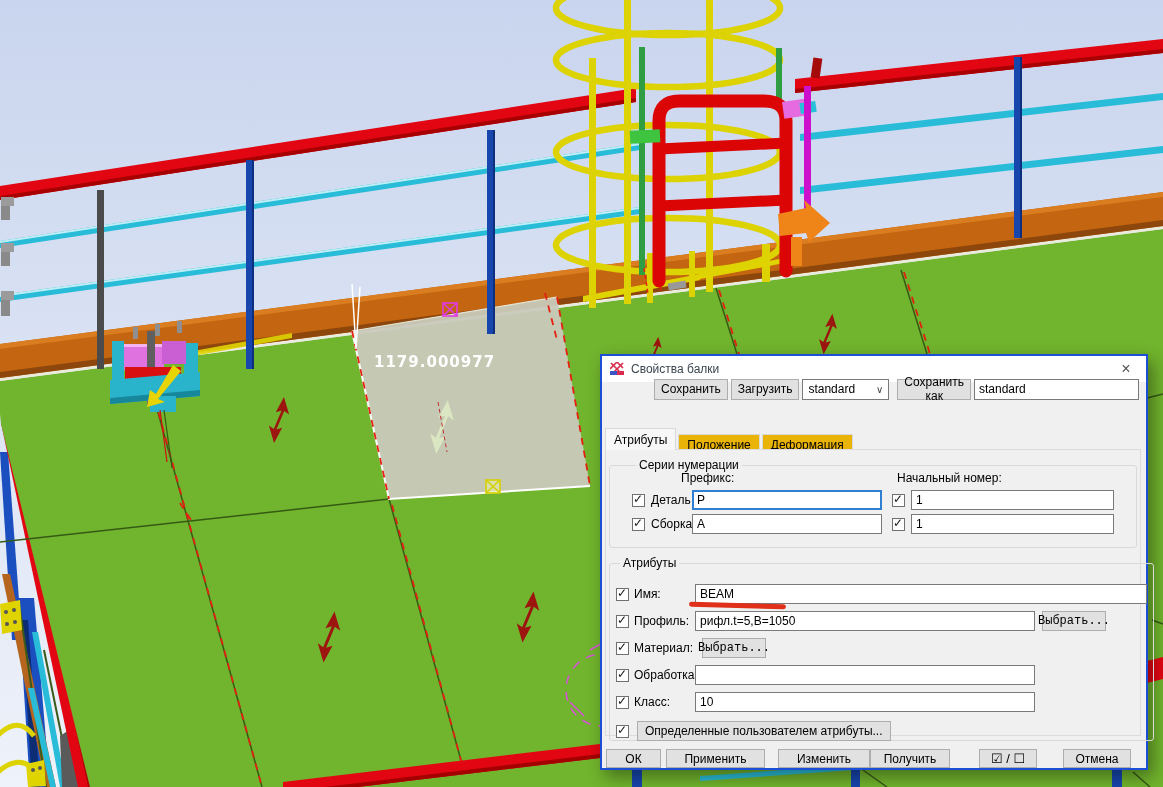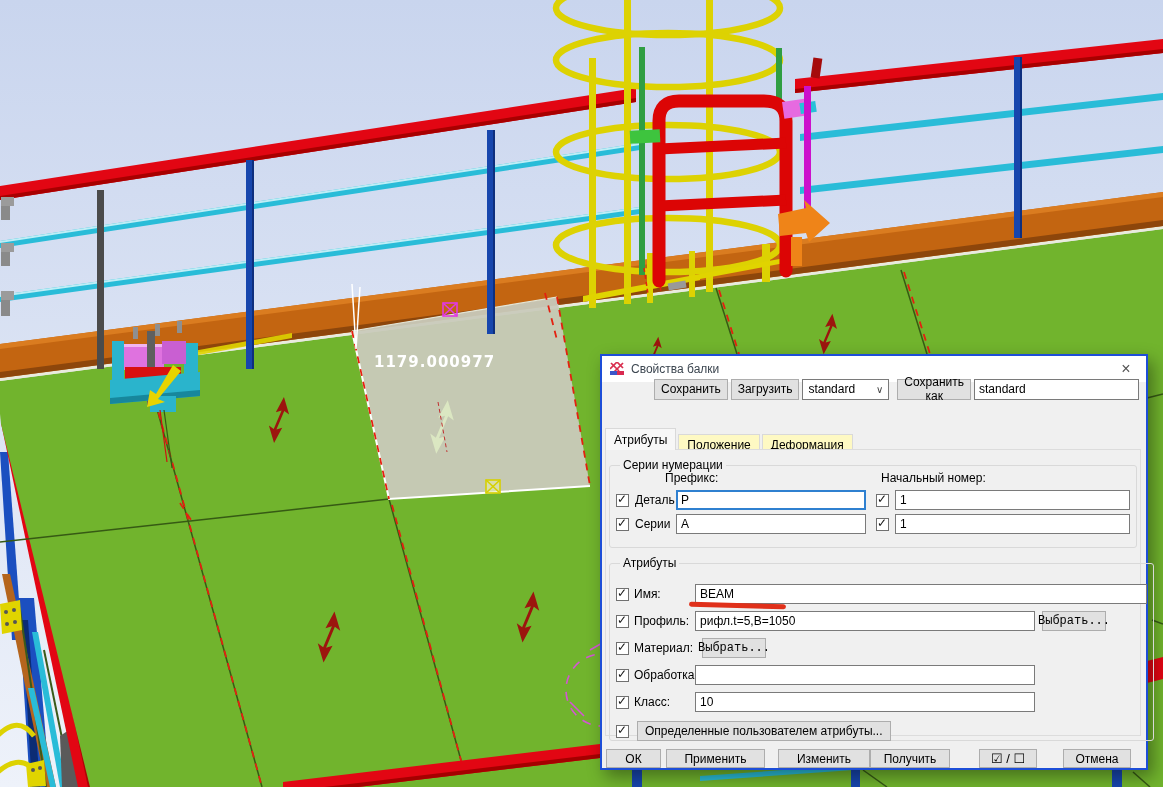--- a/index.html
+++ b/index.html
@@ -20,28 +20,28 @@
   .toolrow{position:absolute;left:4px;top:22px;right:7px;height:22px;display:flex;align-items:center;margin-left:48px;}
   .btn{background:#e1e1e1;border:1px solid #adadad;height:21px;font-size:12px;
        font-family:"Liberation Sans",sans-serif;padding:0 6px;box-sizing:border-box;
        display:inline-flex;align-items:center;justify-content:center;color:#000;}
   .combo{width:160px;height:21px;background:#fff;border:1px solid #7a7a7a;margin:0 8px 0 3px;
          display:flex;align-items:center;justify-content:space-between;padding:0 5px;box-sizing:border-box;}
   .combo .arr{color:#444;font-size:10px;}
   .tb-input{height:21px;border:1px solid #7a7a7a;background:#fff;flex:1;margin-left:3px;
             font-size:12px;font-family:"Liberation Sans",sans-serif;padding:0 4px;box-sizing:border-box;}
   .tabs{position:absolute;left:3px;top:72px;height:21px;display:flex;}
-  .tab{height:20px;padding:0 8px;border:1px solid #d9d9d9;border-bottom:none;background:#fef9c3;
+  .tab{height:20px;padding:0 8px;border:1px solid #d9d9d9;border-bottom:none;background:#eab308;
        display:flex;align-items:center;margin-right:2px;position:relative;top:6px;color:#000;}
   .tab.active{background:#f7f7f7;height:21px;top:0;z-index:2;}
   .panel{position:absolute;left:3px;top:93px;right:5px;bottom:32px;background:#f0f0f0;
          border:1px solid #dcdcdc;box-sizing:border-box;z-index:1;}
   .grp{border:1px solid #d9d9d9;border-radius:3px;margin:8px 3px 0 3px;position:relative;box-sizing:border-box;}
   .grp legend{font-size:12px;padding:0 3px;margin-left:4px;}
-  .grp.numbering{height:90px;padding:0 6px;}
+  .grp.numbering{height:90px;padding:0 22px;}
   .grp.attrs{height:185px;padding:0 6px;}
   .cb{width:13px;height:13px;background:#fff;border:1px solid #707070;display:inline-block;
       position:relative;flex:none;box-sizing:border-box;}
   .cb .tick{position:absolute;left:0px;top:-3px;font-size:12px;color:#1a1a1a;}
   .hdr-row{display:flex;margin-top:-2px;height:16px;align-items:center;}
   .hdr-prefix{margin-left:49px;width:216px;}
   .num-row{display:flex;align-items:center;height:20px;margin-top:4px;}
   .num-label{width:41px;margin-left:6px;}
   .field{height:20px;border:1px solid #7a7a7a;background:#fff;font-size:12px;
          font-family:"Liberation Sans",sans-serif;padding:0 4px;box-sizing:border-box;}
@@ -331,21 +331,21 @@
         <input class="field f-prefix focused" value="P" style="">
         <span class="cb midcb">
               <span class="tick">✓</span>
             </span>
         <input class="field f-start" value="1" style="">
       </div>
       <div class="num-row">
         <span class="cb">
               <span class="tick">✓</span>
             </span>
-        <span class="num-label">Серии</span>
+        <span class="num-label">Сборка</span>
         <input class="field f-prefix" value="A" style="">
         <span class="cb midcb">
               <span class="tick">✓</span>
             </span>
         <input class="field f-start" value="1" style="">
       </div>
     </fieldset>
 
     <fieldset class="grp attrs">
       <legend>Атрибуты</legend>

